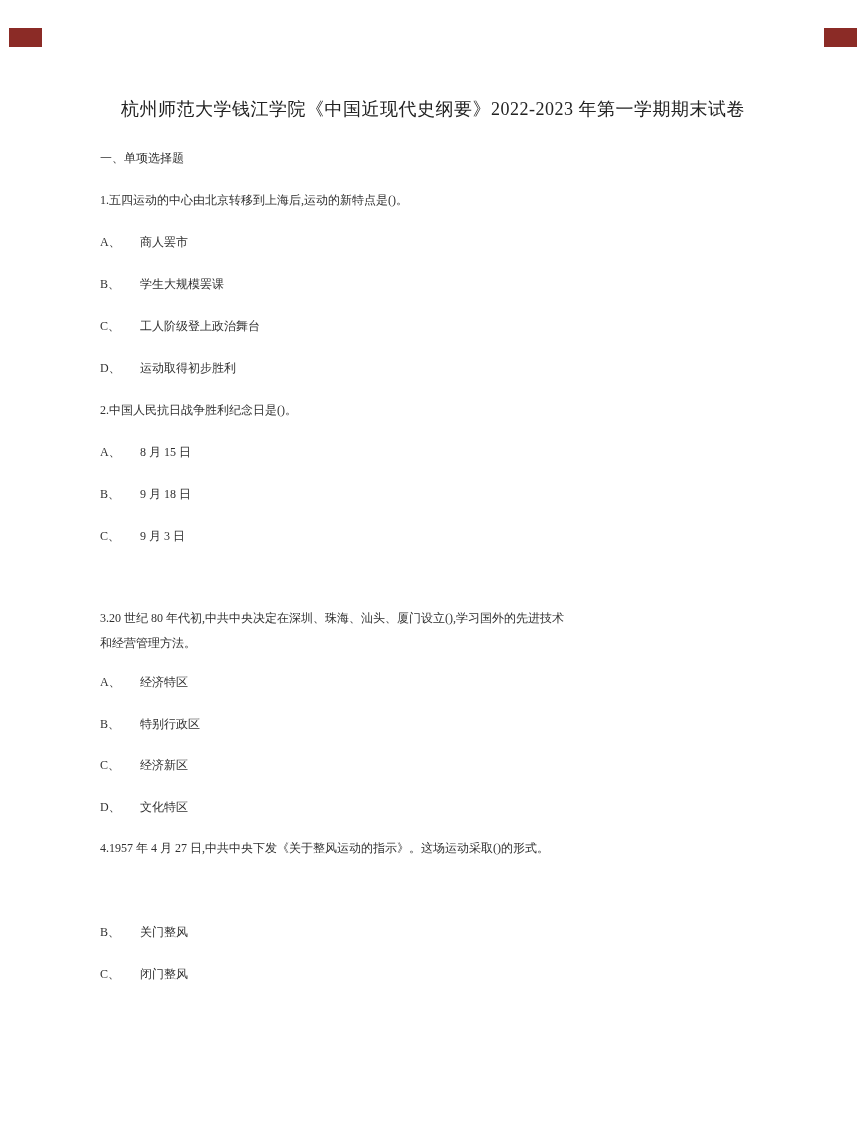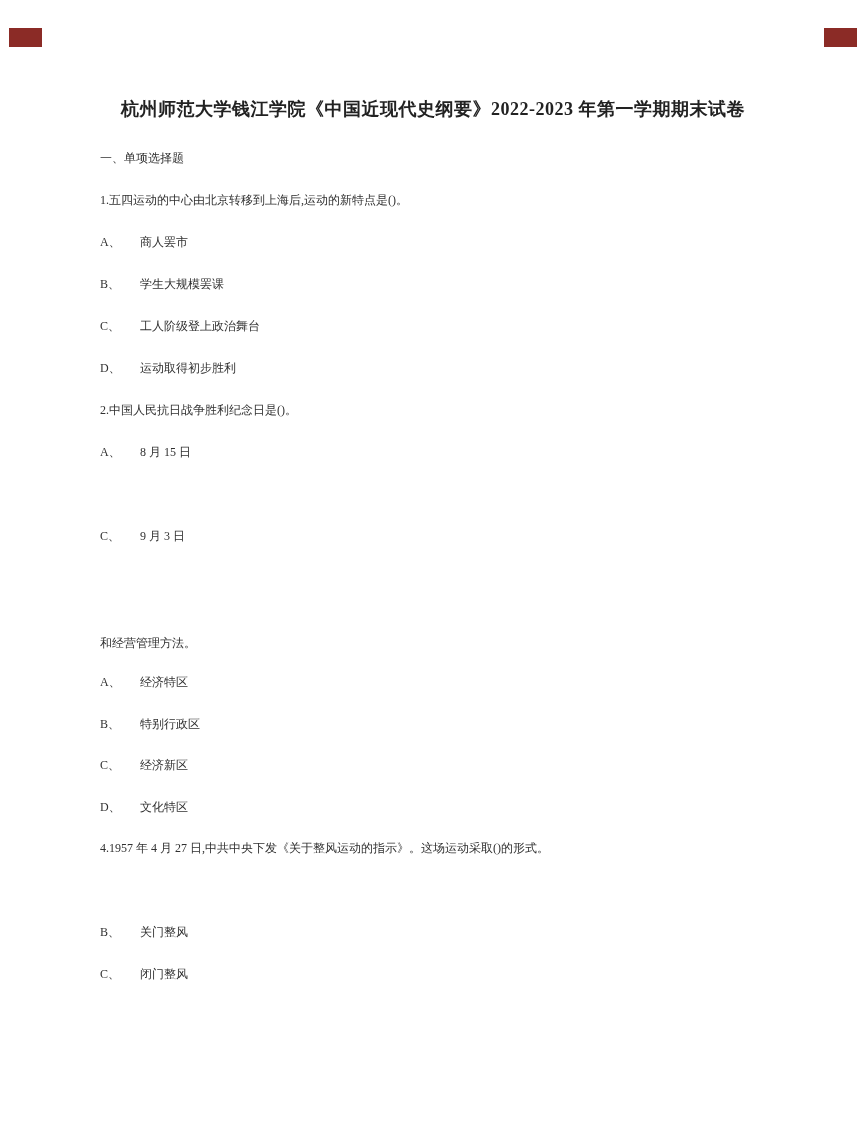--- a/index.html
+++ b/index.html
@@ -26,21 +26,21 @@
   .corner-mark.left  { left: 9px; }
   .corner-mark.right { left: 824px; }
   .title {
     position: absolute;
     left: 0;
     right: 0;
     top: 97px;
     margin: 0;
     text-align: center;
     font-size: 18px;
-    font-weight: bold;
+    font-weight: normal;
     color: #222222;
     letter-spacing: 0.5px;
   }
   .line {
     position: absolute;
     left: 100px;
     right: 90px;
     font-size: 12px;
     line-height: 22px;
     white-space: nowrap;
@@ -77,26 +77,29 @@
     <span class="opt-label">C、</span><span>工人阶级登上政治舞台</span>
   </div>
   <div class="line" style="top:357px">
     <span class="opt-label">D、</span><span>运动取得初步胜利</span>
   </div>
 
   <div class="line" style="top:399px">2.中国人民抗日战争胜利纪念日是()。</div>
   <div class="line" style="top:441px">
     <span class="opt-label">A、</span><span>8 月 15 日</span>
   </div>
+  <div class="line" style="top:483px">
+    <span class="opt-label">B、</span><span>9 月 18 日</span>
+  </div>
   <div class="line" style="top:525px">
     <span class="opt-label">C、</span><span>9 月 3 日</span>
   </div>
 
   <div class="line wrap" style="top:606px">
-    <br>
+    <span>3.20 世纪 80 年代初,中共中央决定在深圳、珠海、汕头、厦门设立(),学习国外的先进技术</span><br>
     <span>和经营管理方法。</span>
   </div>
   <div class="line" style="top:671px">
     <span class="opt-label">A、</span><span>经济特区</span>
   </div>
   <div class="line" style="top:713px">
     <span class="opt-label">B、</span><span>特别行政区</span>
   </div>
   <div class="line" style="top:796px">
     <span class="opt-label">D、</span><span>文化特区</span>

